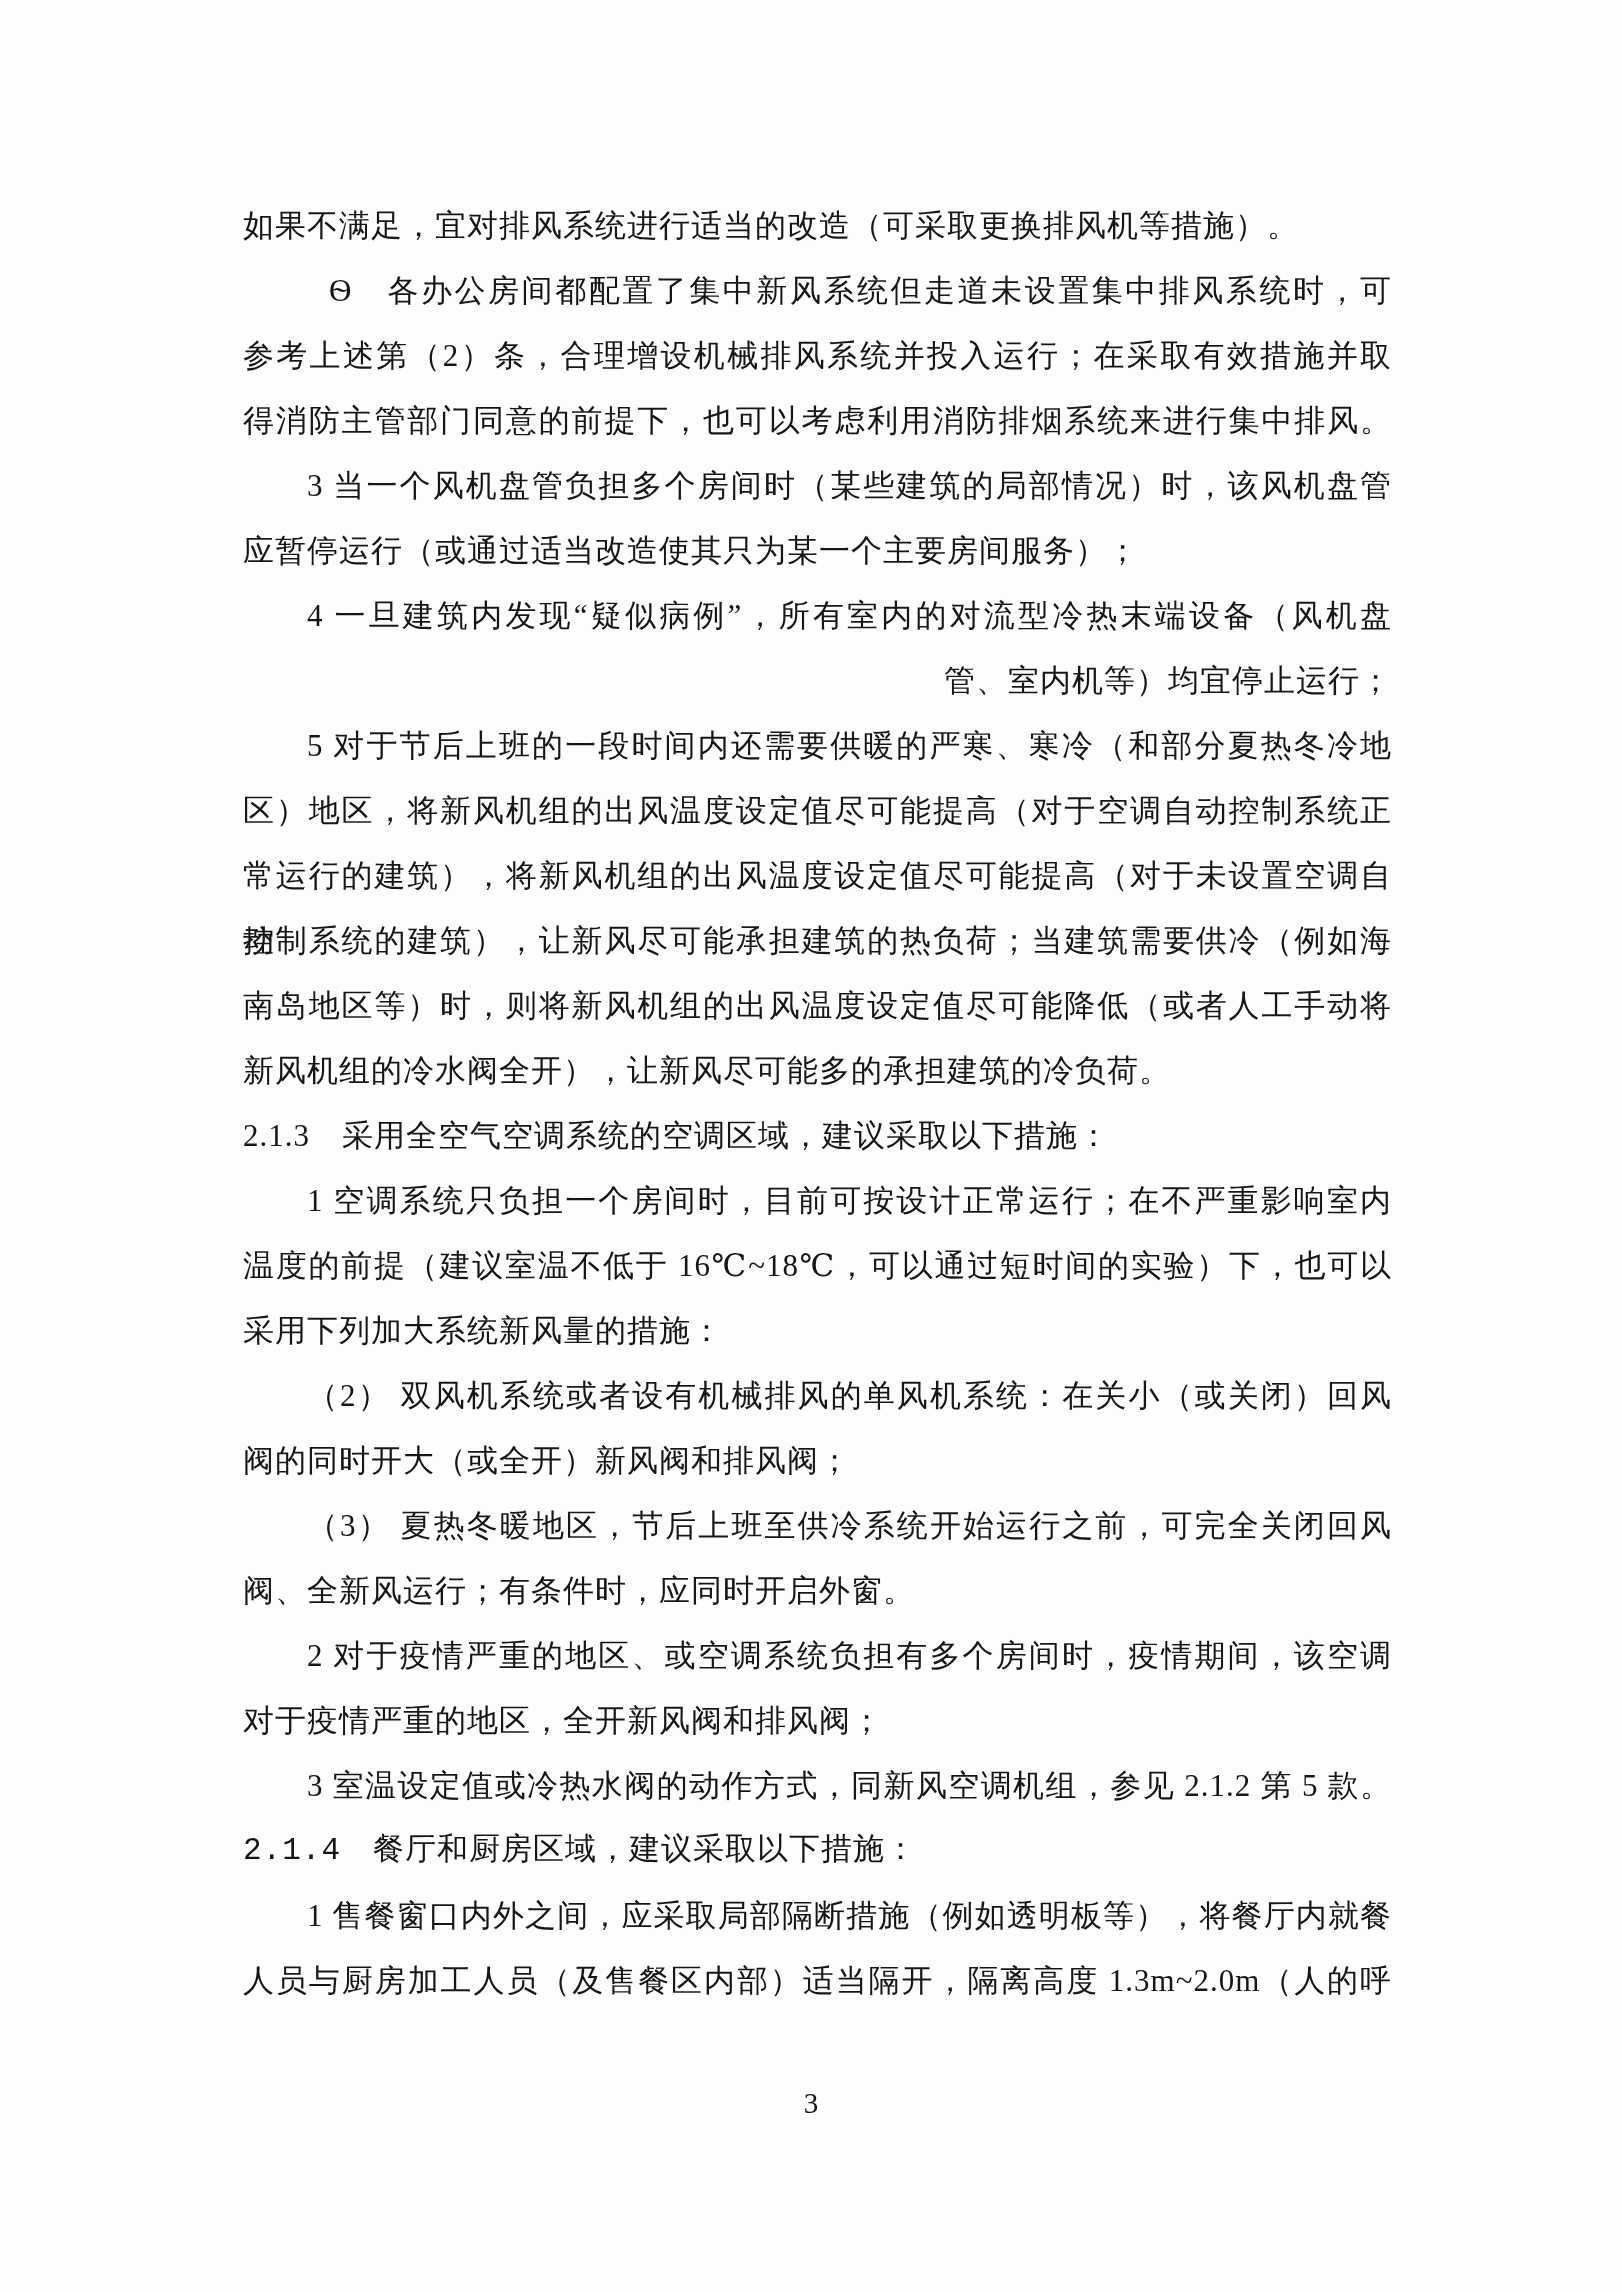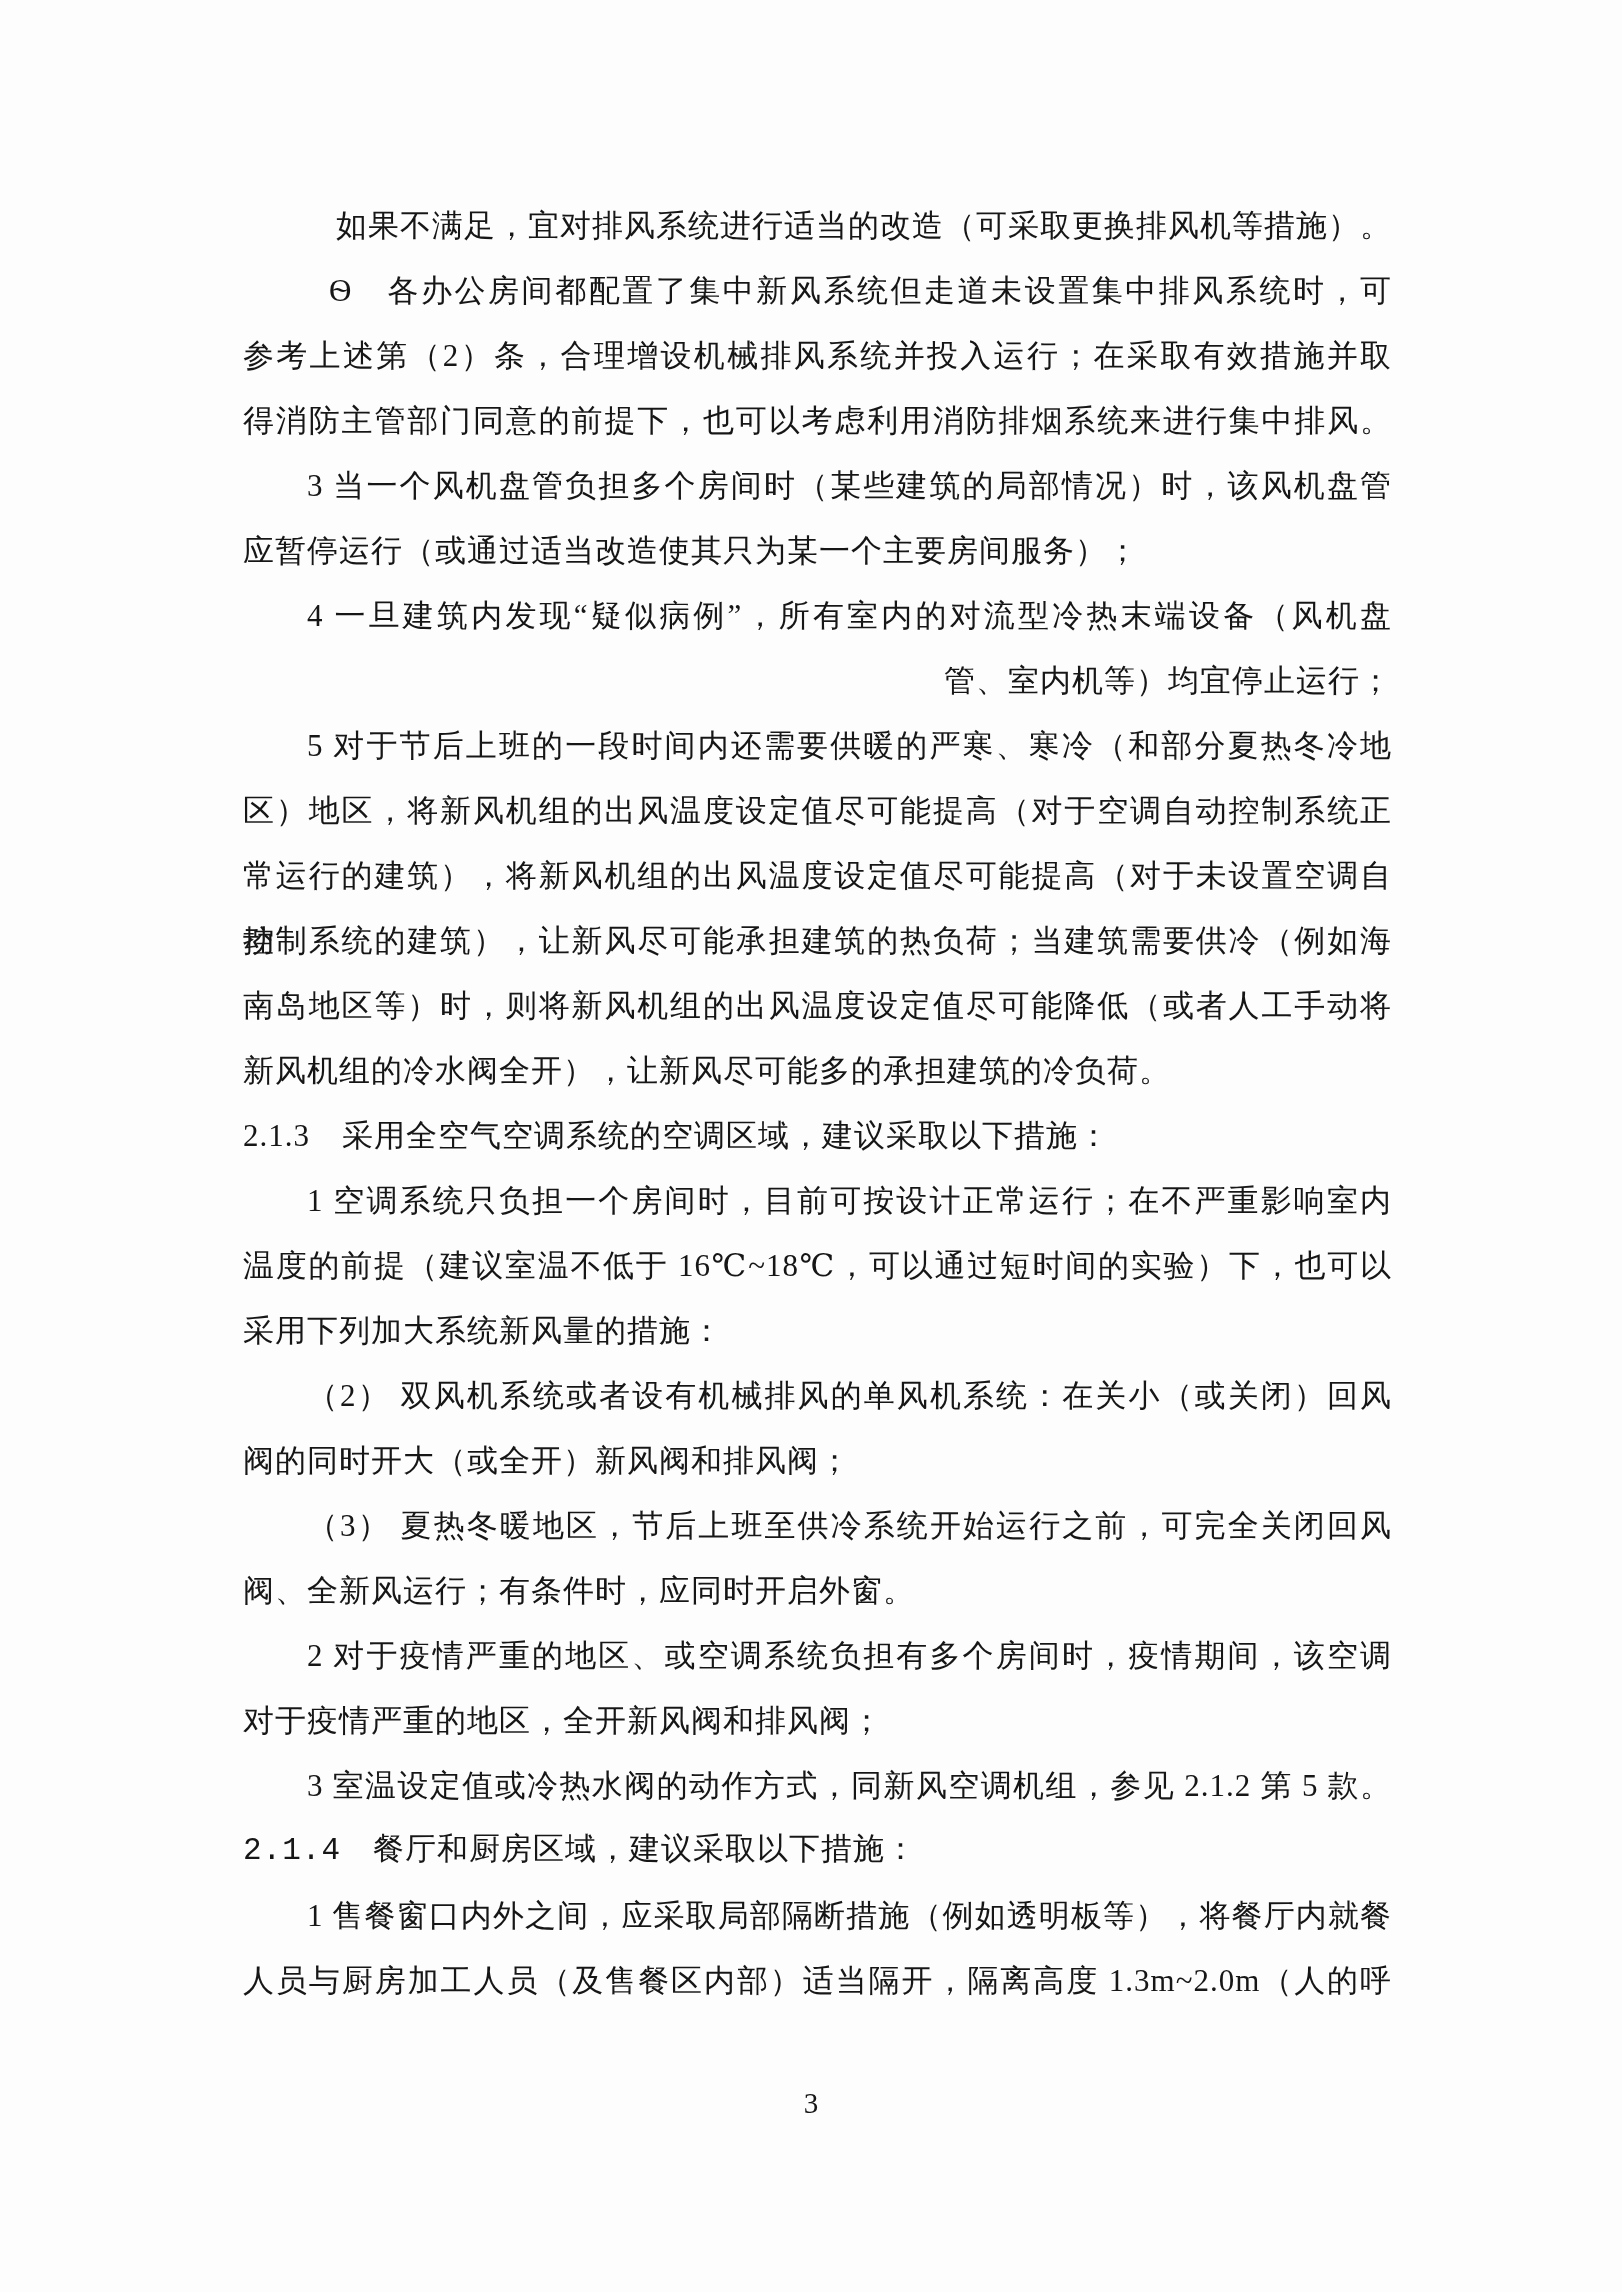--- a/index.html
+++ b/index.html
@@ -35,21 +35,21 @@
     text-align:center;
     font-size:29px;
     line-height:39px;
   }
 </style>
 </head>
 <body>
 
 <div class="page" style="background: rgb(253, 253, 253); color: rgb(22, 22, 22);">
   <div class="text-block">
-      <div class="line" style="padding-left: 0px; text-align: right;">如果不满足，宜对排风系统进行适当的改造（可采取更换排风机等措施）。</div>
+      <div class="line" style="padding-left: 0px;">如果不满足，宜对排风系统进行适当的改造（可采取更换排风机等措施）。</div>
       <div class="line j" style="padding-left: 86px;">Ѳ　各办公房间都配置了集中新风系统但走道未设置集中排风系统时，可</div>
       <div class="line j" style="padding-left: 0px;">参考上述第（2）条，合理增设机械排风系统并投入运行；在采取有效措施并取</div>
       <div class="line j" style="padding-left: 0px;">得消防主管部门同意的前提下，也可以考虑利用消防排烟系统来进行集中排风。</div>
       <div class="line j" style="padding-left: 64px;">3 当一个风机盘管负担多个房间时（某些建筑的局部情况）时，该风机盘管</div>
       <div class="line" style="padding-left: 0px;">应暂停运行（或通过适当改造使其只为某一个主要房间服务）；</div>
       <div class="line j" style="padding-left: 64px;">4 一旦建筑内发现“疑似病例”，所有室内的对流型冷热末端设备（风机盘</div>
       <div class="line" style="padding-left: 0px; text-align: right;">管、室内机等）均宜停止运行；</div>
       <div class="line j" style="padding-left: 64px;">5 对于节后上班的一段时间内还需要供暖的严寒、寒冷（和部分夏热冬冷地</div>
       <div class="line j" style="padding-left: 0px;">区）地区，将新风机组的出风温度设定值尽可能提高（对于空调自动控制系统正</div>
       <div class="line j" style="padding-left: 0px;">常运行的建筑），将新风机组的出风温度设定值尽可能提高（对于未设置空调自动</div>

